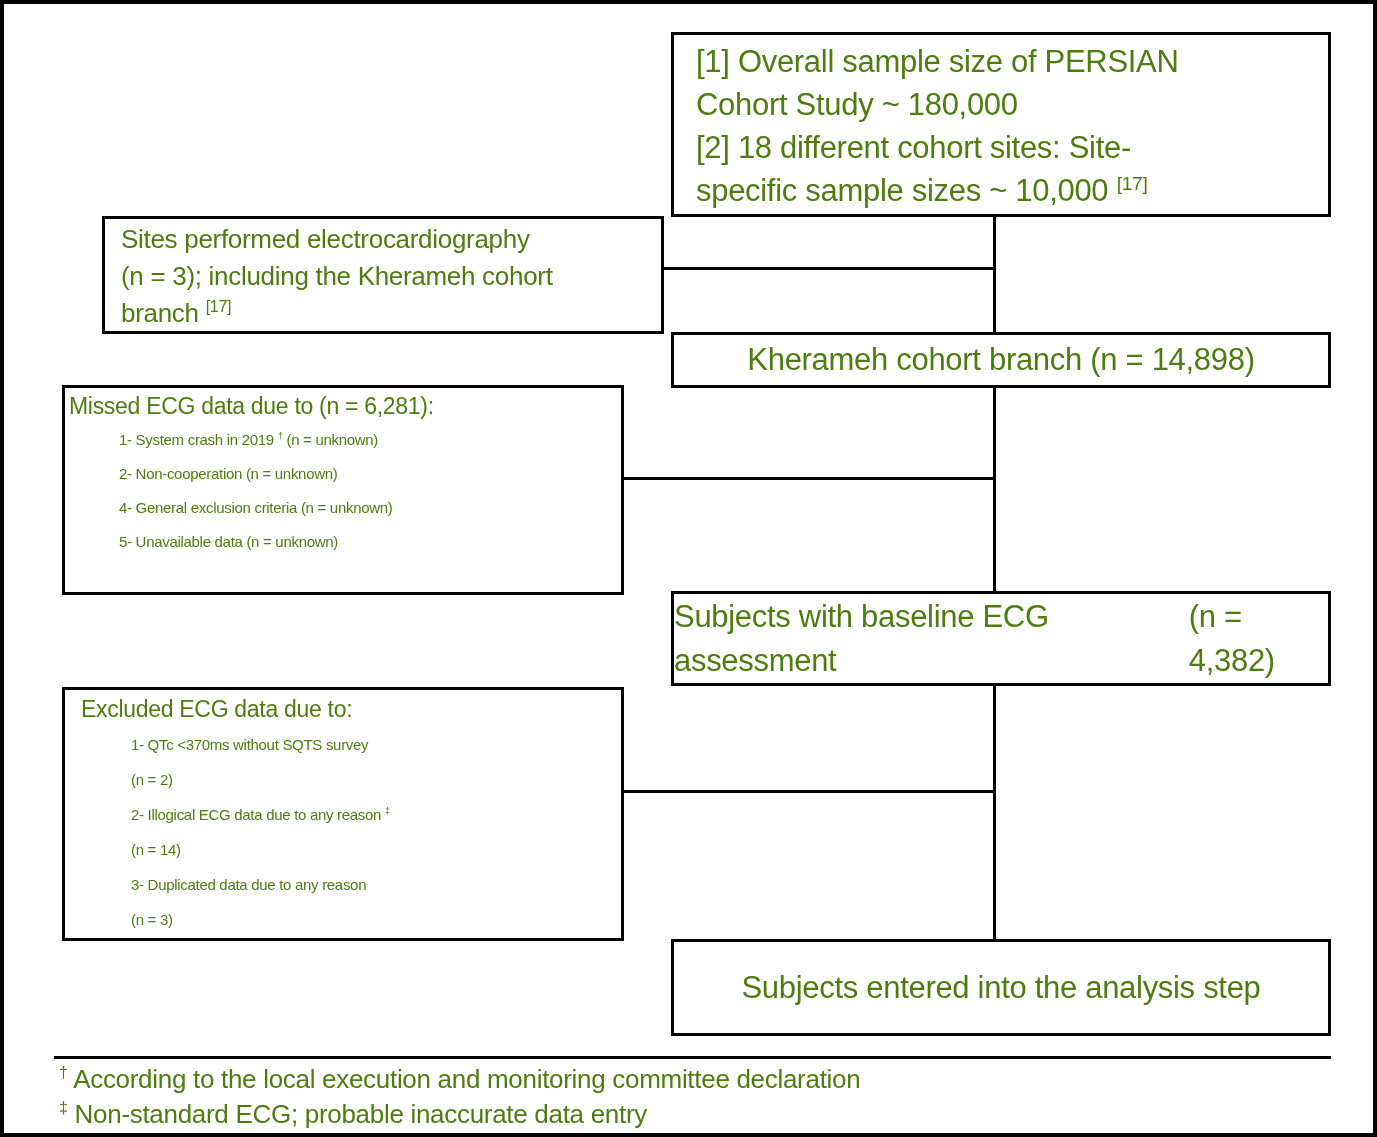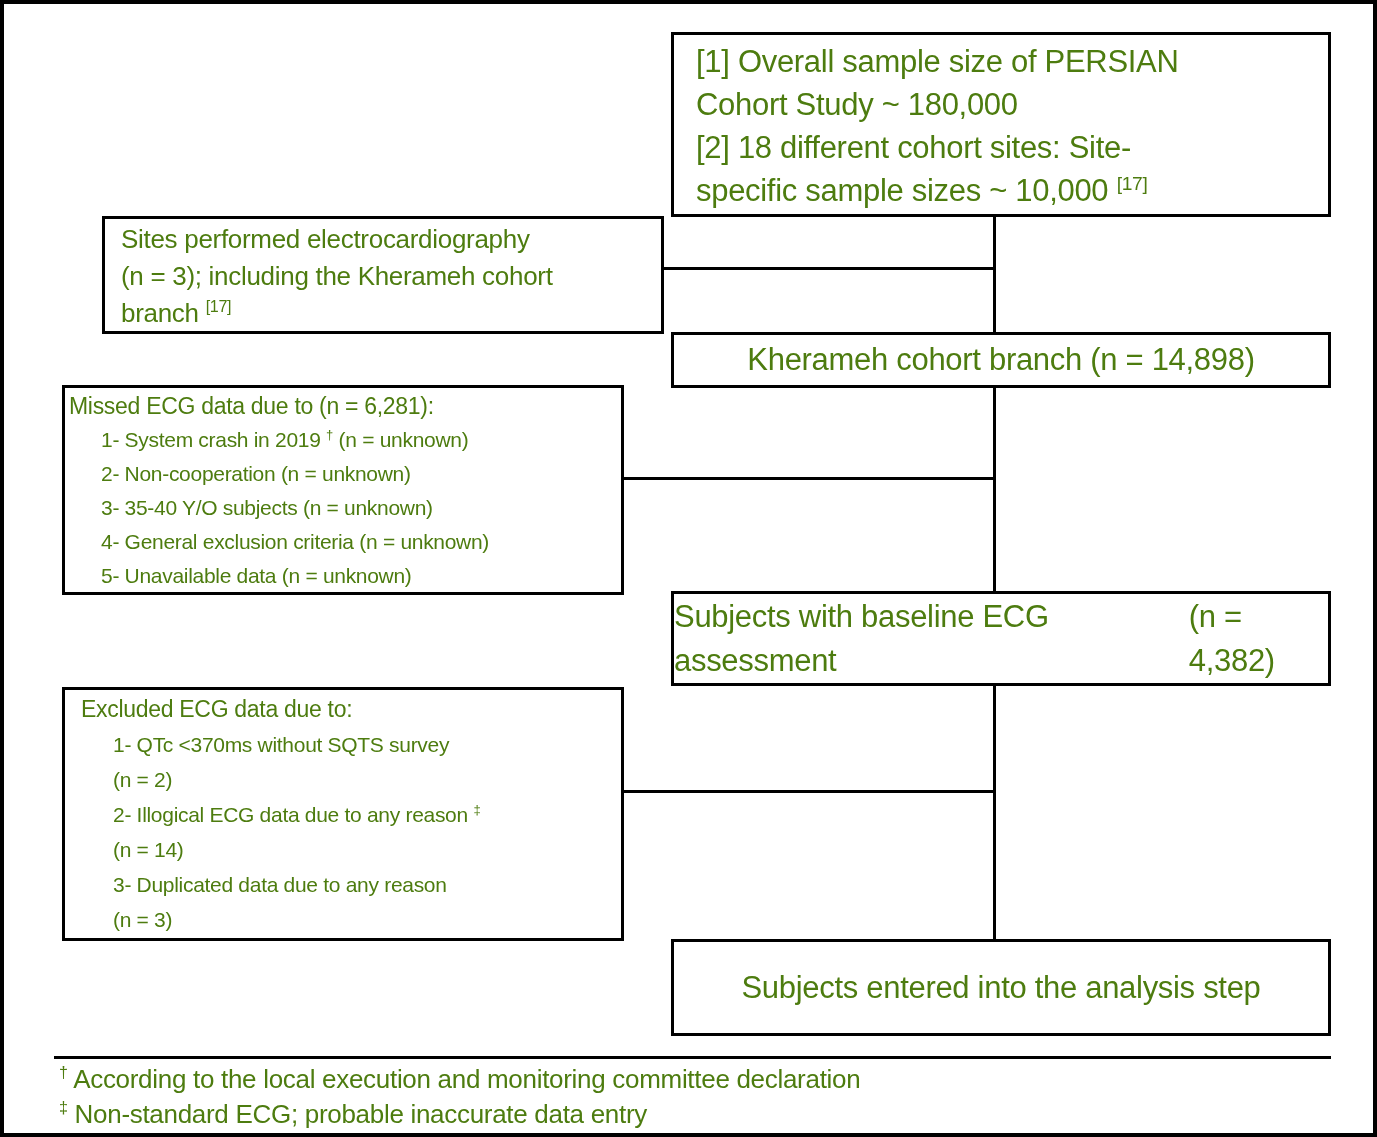--- a/index.html
+++ b/index.html
@@ -59,22 +59,22 @@
   }
   
   .missed-box {
     left: 58px; top: 381px; width: 562px; height: 210px;
     padding: 1px 0 0 4px;
     font-size: 23px;
     line-height: 34px;
     letter-spacing: -0.3px;
   }
   .missed-box .item, .excluded-box .item {
-    margin-left: 32px;
-    font-size: 21px;
+    margin-left: 50px;
+    font-size: 15px;
   }
   
   .baseline-box {
     left: 667px; top: 587px; width: 660px; height: 95px;
     display: flex; flex-direction: row; align-items: center; justify-content: center;
     font-size: 31px;
     line-height: 44px;
     letter-spacing: -0.3px;
   }
   
@@ -137,21 +137,20 @@
   </div>
 
   <div class="box kherameh-box">
     <div>Kherameh cohort branch (n = 14,898)</div>
   </div>
 
   <div class="box missed-box">
     <div>Missed ECG data due to (n = 6,281):</div>
     <div class="item"><span>1- System crash in 2019 </span><sup>†</sup><span> (n = unknown)</span></div>
     <div class="item"><span>2- Non-cooperation (n = unknown)</span></div>
-    <div class="item"><span>3- 35-40 Y/O subjects (n = unknown)</span></div>
     <div class="item"><span>4- General exclusion criteria (n = unknown)</span></div>
     <div class="item"><span>5- Unavailable data (n = unknown)</span></div>
   </div>
 
   <div class="box baseline-box">
     <div>Subjects with baseline ECG assessment</div>
     <div>(n = 4,382)</div>
   </div>
 
   <div class="box excluded-box">

